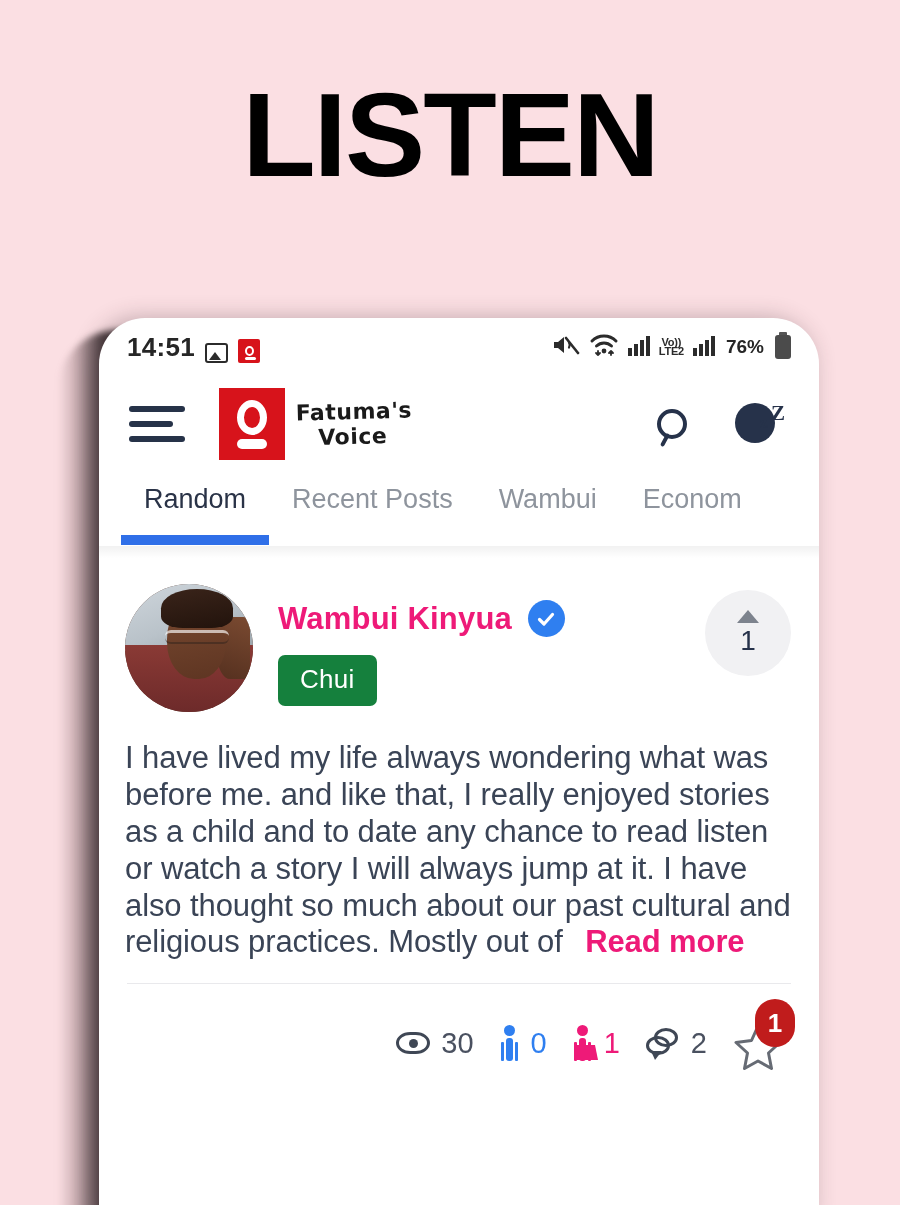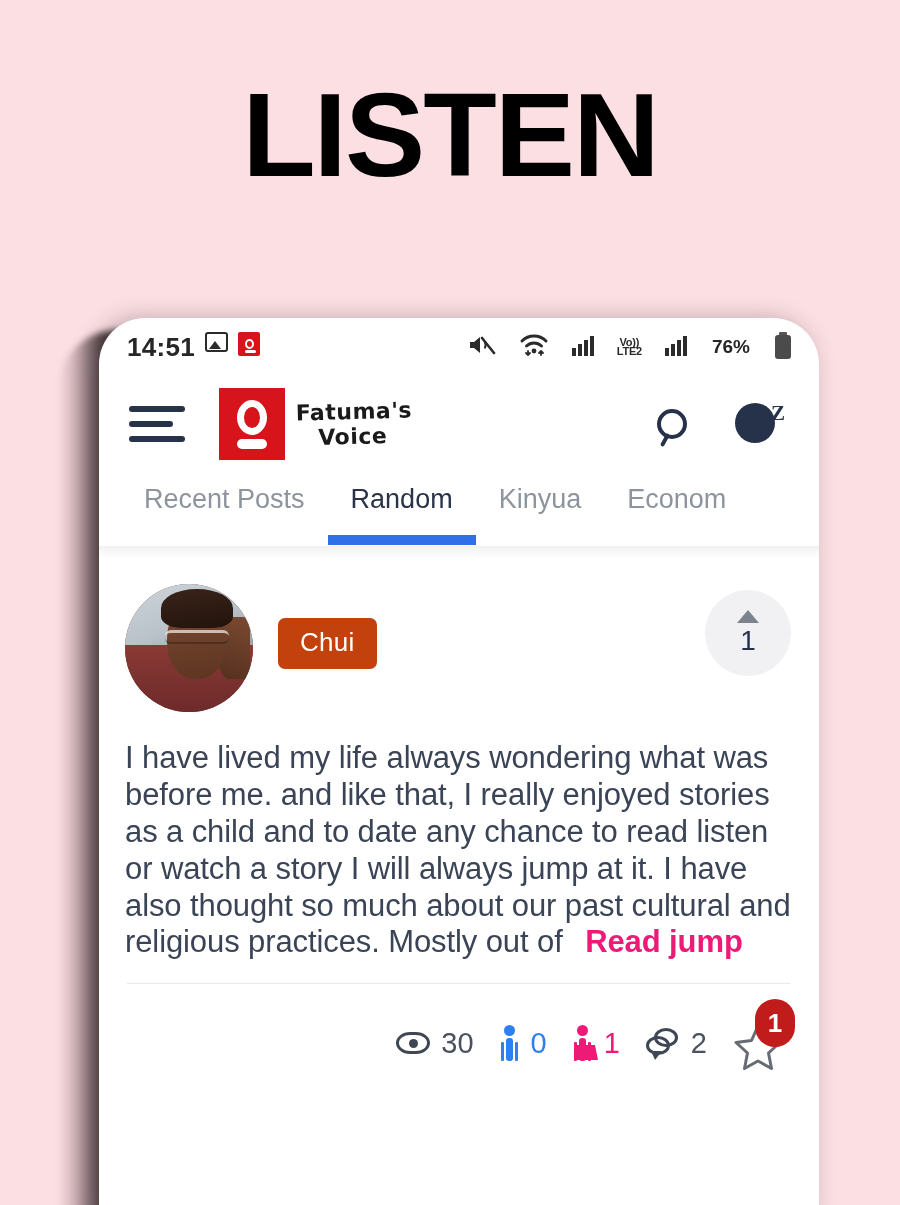--- a/index.html
+++ b/index.html
@@ -63,32 +63,32 @@
   }
 
   
   .statusbar {
     height: 58px;
     display: flex;
     align-items: center;
     padding: 0 26px 0 28px;
     color: #3a3a3a;
   }
-  .sb-left { display: flex; align-items: flex-start; gap: 10px; }
+  .sb-left { display: flex; align-items: flex-end; gap: 10px; }
   .sb-time {
     font-size: 26px;
     font-weight: bold;
     letter-spacing: 0.3px;
     color: #262626;
   }
   .sb-right {
     margin-left: auto;
     display: flex;
     align-items: center;
-    gap: 23px;
+    gap: 9px;
   }
   .sb-pct {
     font-size: 19px;
     font-weight: bold;
     color: #262626;
     margin-left: 2px;
   }
   .icon-photo {
     width: 23px; height: 20px;
     border: 2.5px solid #2b2b2b;
@@ -307,21 +307,21 @@
     width: 37px; height: 37px;
     border-radius: 50%;
     background: #2f7ff0;
     display: flex; align-items: center; justify-content: center;
     flex: 0 0 auto;
   }
   .verified svg { display: block; }
   .badge-chui {
     display: inline-block;
     margin-top: 18px;
-    background: #c2410c;
+    background: #15803d;
     color: #ffffff;
     font-size: 26px;
     padding: 9px 22px 11px 22px;
     border-radius: 7px;
     letter-spacing: 0.3px;
   }
 
   .vote {
     position: absolute;
     right: 28px; top: 32px;
@@ -550,53 +550,61 @@
       <div class="search-ic"></div>
       <div class="moon-wrap">
         <div class="moon-ic"></div>
         <span class="moon-z z1">z</span>
         <span class="moon-z z2">Z</span>
       </div>
     </div>
   </div>
 
   <div class="tabs">
+    <div class="tab active">Random</div>
     <div class="tab">Recent Posts</div>
-    <div class="tab active">Random</div>
-    <div class="tab">Kinyua</div>
+    <div class="tab">Wambui</div>
     <div class="tab">Econom</div>
     <div class="tabs-shadow"></div>
   </div>
 
   <div class="card">
 
     <div class="post-head">
       <div class="avatar">
         <div class="bg-sky"></div>
         <div class="bg-body"></div>
         <div class="arm"></div>
         <div class="head"></div>
         <div class="hair"></div>
         <div class="glasses"></div>
       </div>
 
       <div class="post-meta">
+        <div class="author-row">
+          <span class="author-name">Wambui Kinyua</span>
+          <span class="verified">
+            <svg width="22" height="22" viewBox="0 0 22 22">
+              <path d="M4.5 11.5 L9 16 L17.5 6.5" stroke="#ffffff" stroke-width="3.2" fill="none" stroke-linecap="round" stroke-linejoin="round"></path>
+            </svg>
+          </span>
+        </div>
         <span class="badge-chui">Chui</span>
       </div>
     </div>
 
     <div class="vote">
       <div class="caret"></div>
       <div class="cnt">1</div>
     </div>
 
 
     <div class="post-body">
       <span>I have lived my life always wondering what was before me. and like that, I really enjoyed stories as a child and to date any chance to read listen or watch a story I will always jump at it. I have also thought so much about our past cultural and religious practices. Mostly out of</span>
-      <span class="read-more">Read jump</span>
+      <span class="read-more">Read more</span>
     </div>
 
     <div class="divider"></div>
 
     <div class="actions">
 
       <div class="stats">
 
         <div class="stat">
           <span class="eye-ic">

